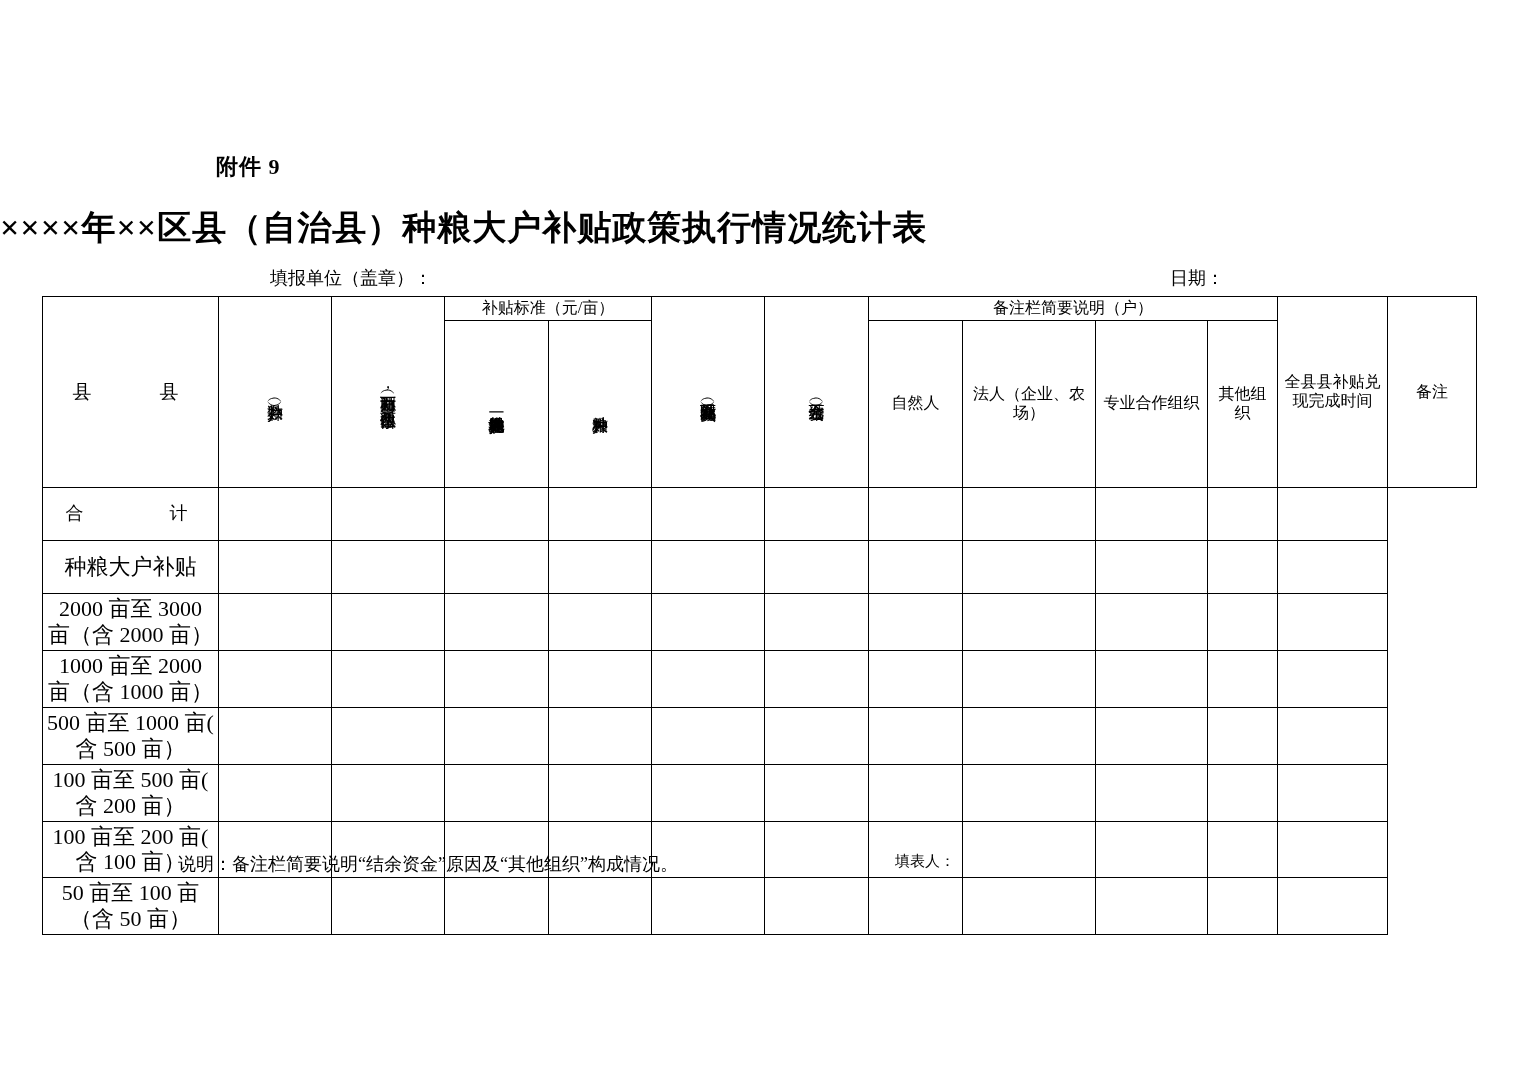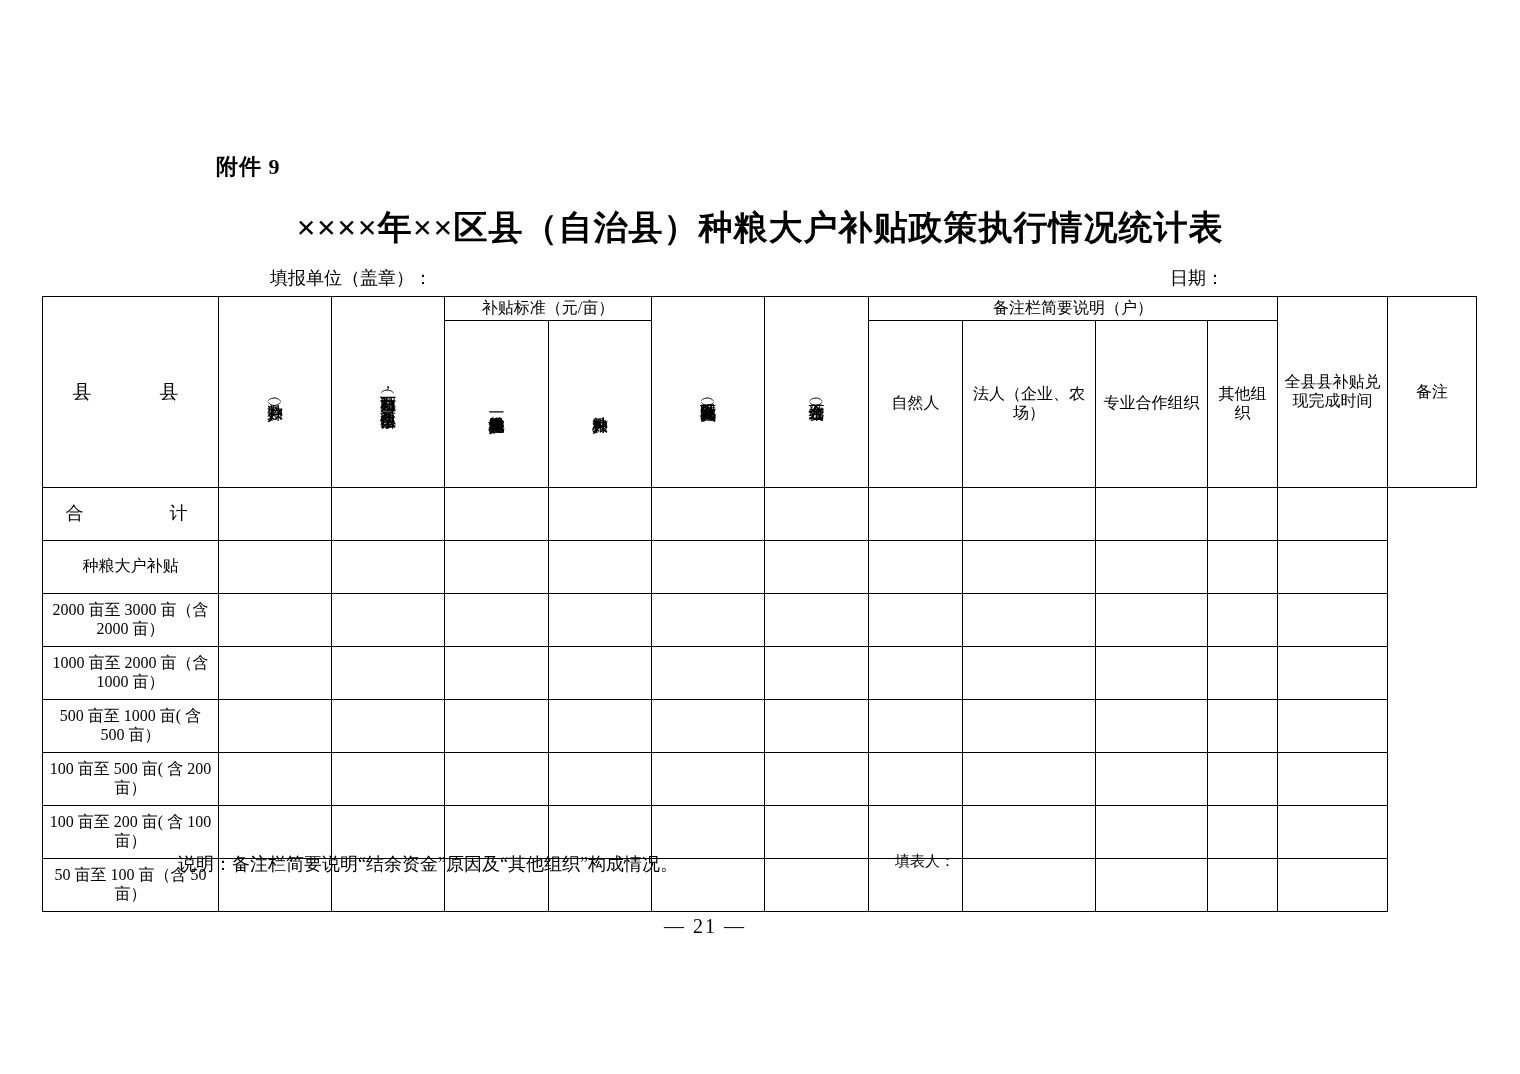--- a/index.html
+++ b/index.html
@@ -28,21 +28,21 @@
     font-size: 22px;
     font-weight: bold;
     letter-spacing: 1px;
     padding-left: 44px;
   }
   .doc-title {
     position: absolute;
     left: 0;
     top: 205px;
     width: 1520px;
-    text-align: center;
+    text-align: left;
     font-size: 34px;
     font-weight: bold;
     letter-spacing: 1px;
     font-family: "Liberation Serif", "DejaVu Serif", serif;
   }
   .meta-row {
     position: absolute;
     left: 270px;
     top: 266px;
     width: 1000px;
@@ -95,21 +95,21 @@
     height: 162px;
   }
   .hcell {
     font-size: 16px;
   }
   .county-head {
     font-size: 19px;
     letter-spacing: 10px;
   }
   .row-label {
-    font-size: 16px;
+    font-size: 22px;
     padding: 4px 2px;
     line-height: 1.25;
   }
   .row-total {
     font-size: 18px;
     letter-spacing: 8px;
   }
   .data-cell {
     height: 46px;
   }
@@ -332,15 +332,14 @@
         <td class="data-cell"></td>
         <td class="data-cell"></td>
         <td class="data-cell"></td>
         <td class="data-cell"></td>
       </tr>
     </tbody>
   </table>
 
   <div class="note-line">说明：备注栏简要说明“结余资金”原因及“其他组织”构成情况。</div>
   <div class="filler">填表人：</div>
-  <div class="page-num">— 21 —</div>
 
 </div>
 
 </body></html>

